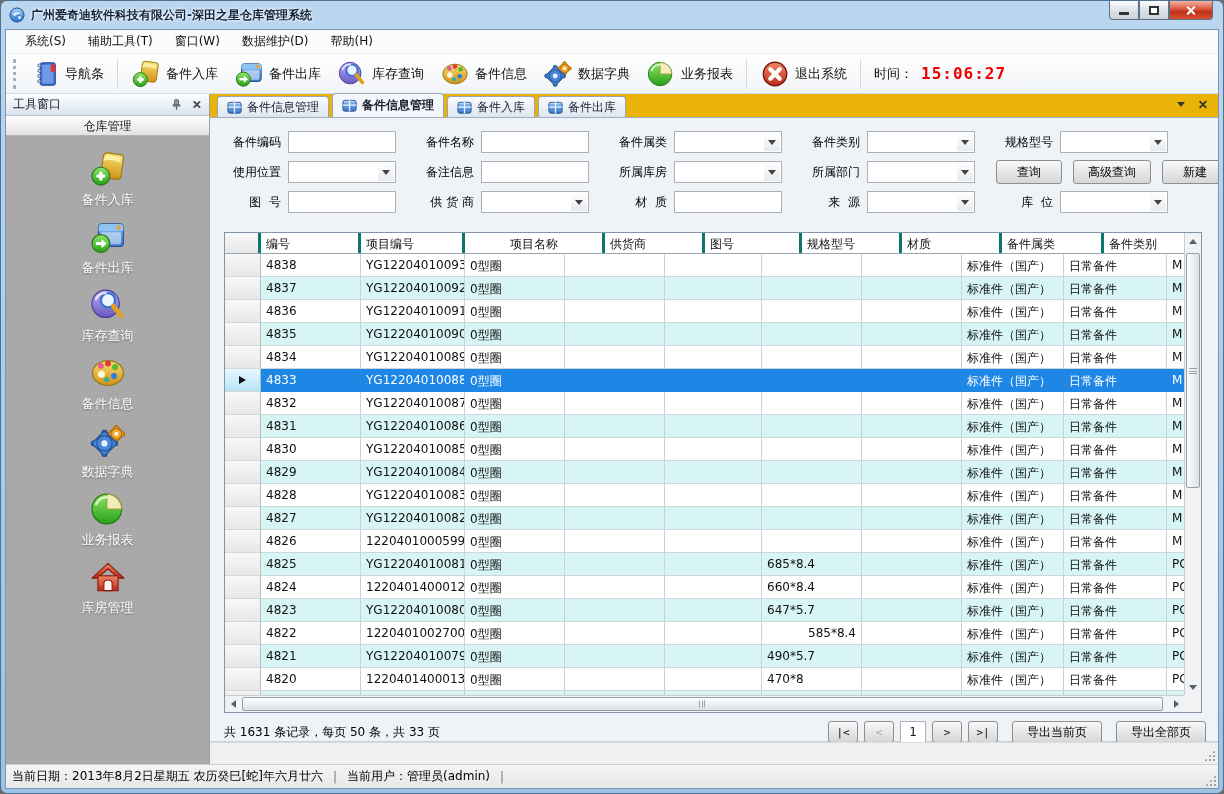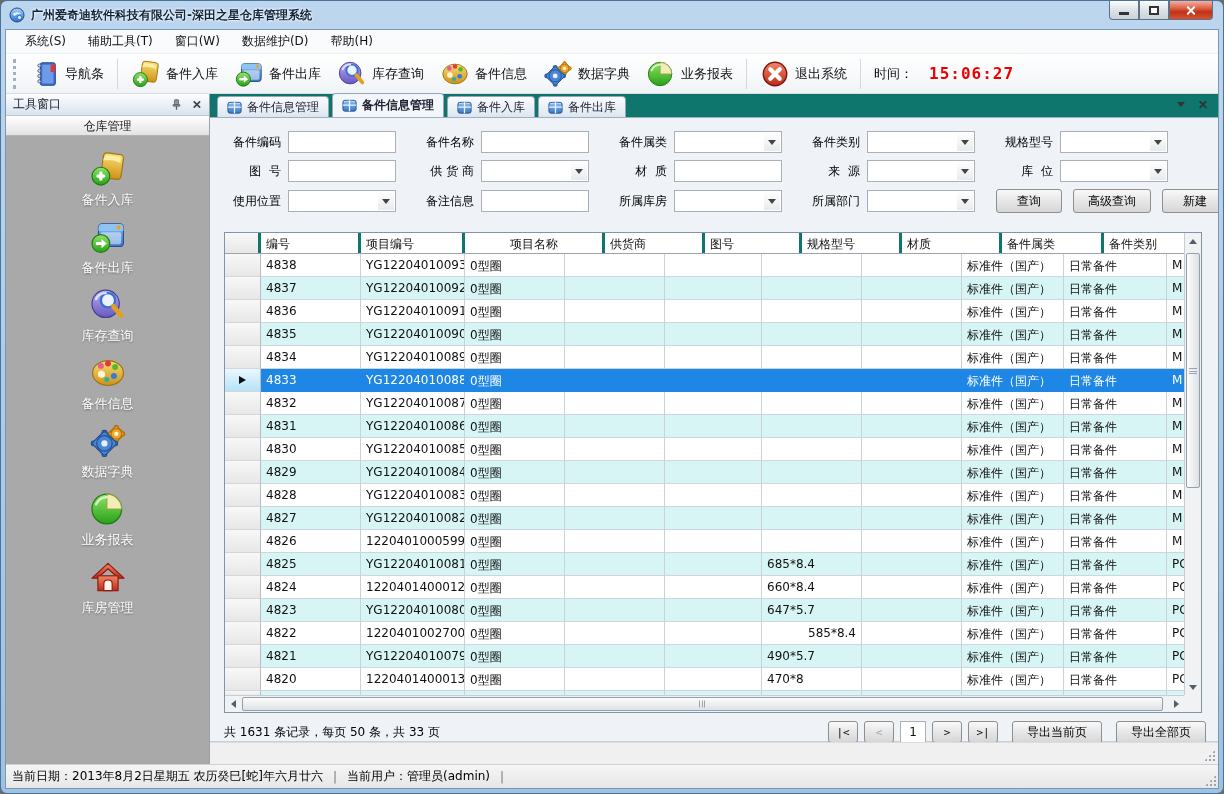--- a/index.html
+++ b/index.html
@@ -34,21 +34,21 @@
   .menubar{height:23px;display:flex;align-items:center;padding-left:8px;background:#fafbfc;flex:none;}
   .menu-item{padding:3px 11px;cursor:pointer;white-space:nowrap;}
 
   .toolbar{height:41px;display:flex;align-items:center;background:linear-gradient(#ffffff,#f1f4f7);
        border-top:1px solid #eceff2;border-bottom:1px solid #d7dde3;padding-left:5px;flex:none;}
   .tgrip{width:4px;height:30px;border-left:3px dotted #9fb2c4;margin:0 5px 0 2px;}
   .tool-item{display:flex;align-items:center;gap:5px;padding:3px 8px;cursor:pointer;white-space:nowrap;
        font-size:13px;}
   .tool-item svg{width:30px;height:30px;}
   .tsep{width:1px;height:30px;background:#d2d8de;margin:0 5px;flex:none;}
-  .toolbar-time{display:flex;align-items:center;gap:16px;padding-left:8px;font-size:13px;}
+  .toolbar-time{display:flex;align-items:center;gap:8px;padding-left:8px;font-size:13px;}
   .time-val{color:#ee0000;font-weight:bold;font-family:"DejaVu Sans Mono","Liberation Mono",monospace;
        font-size:16px;letter-spacing:1px;}
 
   
   .main{flex:1;display:flex;min-height:0;background:#eef2f6;}
 
   .sidebar{width:204px;flex:none;display:flex;flex-direction:column;background:#a9a9a9;
        border-right:1px solid #98a2ac;}
   .sb-title{height:22px;flex:none;background:linear-gradient(#fdfdfe,#d9e3ef);
        border-bottom:1px solid #bcc6d0;display:flex;align-items:center;gap:8px;padding:0 7px;color:#223;}
@@ -56,21 +56,21 @@
   .sb-title svg{width:13px;height:13px;cursor:pointer;}
   .sb-title .glyph-x{transform:scale(.85);cursor:pointer;color:#444;}
   .sb-group{height:20px;flex:none;background:linear-gradient(#ffffff,#e3e3e3);
        border-bottom:1px solid #b2b2b2;text-align:center;line-height:20px;color:#222;}
   .sb-body{flex:1;padding-top:14px;display:flex;flex-direction:column;align-items:center;overflow:hidden;}
   .sb-item{width:120px;height:68px;display:flex;flex-direction:column;align-items:center;cursor:pointer;}
   .sb-item svg{width:38px;height:38px;flex:none;}
   .sb-item .lbl{color:#fff;margin-top:3px;font-size:13px;text-shadow:0 1px 2px rgba(0,0,0,.4);white-space:nowrap;}
 
   .content{flex:1;display:flex;flex-direction:column;min-width:0;}
-  .tabstrip{height:24px;flex:none;background:#0f766e;display:flex;align-items:flex-end;
+  .tabstrip{height:24px;flex:none;background:#eab308;display:flex;align-items:flex-end;
        padding-left:7px;border-bottom:1px solid #9fb0c0;position:relative;}
   .tab{height:21px;display:flex;align-items:center;gap:5px;padding:0 9px;margin-right:3px;
        background:linear-gradient(#fafcfe,#dde6f0);border:1px solid #94a6b8;border-bottom:none;
        border-radius:4px 4px 0 0;color:#223;cursor:pointer;white-space:nowrap;}
   .tab svg{width:15px;height:15px;}
   .tab.active{height:24px;background:#f3f6fa;font-weight:bold;position:relative;z-index:2;}
   .tabstrip-ctrl{position:absolute;right:10px;top:5px;display:flex;gap:12px;align-items:center;}
   .tri-down{width:0;height:0;border-left:4px solid transparent;border-right:4px solid transparent;
        border-top:5px solid #333;cursor:pointer;}
   .tabstrip-ctrl .glyph-x{transform:scale(.9);cursor:pointer;color:#333;}
@@ -502,20 +502,55 @@
                   <span class="flabel">规格型号</span>
                   <div class="fselect">
                     <span class="arrowbox">
                       <span class="tri-down"></span>
                     </span>
                   </div>
                 </div>
               </div>
               <div class="form-row">
                 <div class="fgroup">
+                  <span class="flabel">使用位置</span>
+                  <div class="fselect">
+                    <span class="arrowbox">
+                      <span class="tri-down"></span>
+                    </span>
+                  </div>
+                </div>
+                <div class="fgroup">
+                  <span class="flabel">备注信息</span>
+                  <input class="finput" type="text" style="">
+                </div>
+                <div class="fgroup">
+                  <span class="flabel">所属库房</span>
+                  <div class="fselect">
+                    <span class="arrowbox">
+                      <span class="tri-down"></span>
+                    </span>
+                  </div>
+                </div>
+                <div class="fgroup">
+                  <span class="flabel">所属部门</span>
+                  <div class="fselect">
+                    <span class="arrowbox">
+                      <span class="tri-down"></span>
+                    </span>
+                  </div>
+                </div>
+                <div class="form-btns">
+                  <button class="btn">查询</button>
+                  <button class="btn">高级查询</button>
+                  <button class="btn">新建</button>
+                </div>
+              </div>
+              <div class="form-row">
+                <div class="fgroup">
                   <span class="flabel">图  号</span>
                   <input class="finput" type="text" style="">
                 </div>
                 <div class="fgroup">
                   <span class="flabel">供 货 商</span>
                   <div class="fselect">
                     <span class="arrowbox">
                       <span class="tri-down"></span>
                     </span>
                   </div>
@@ -532,55 +567,20 @@
                     </span>
                   </div>
                 </div>
                 <div class="fgroup">
                   <span class="flabel">库  位</span>
                   <div class="fselect">
                     <span class="arrowbox">
                       <span class="tri-down"></span>
                     </span>
                   </div>
-                </div>
-              </div>
-              <div class="form-row">
-                <div class="fgroup">
-                  <span class="flabel">使用位置</span>
-                  <div class="fselect">
-                    <span class="arrowbox">
-                      <span class="tri-down"></span>
-                    </span>
-                  </div>
-                </div>
-                <div class="fgroup">
-                  <span class="flabel">备注信息</span>
-                  <input class="finput" type="text" style="">
-                </div>
-                <div class="fgroup">
-                  <span class="flabel">所属库房</span>
-                  <div class="fselect">
-                    <span class="arrowbox">
-                      <span class="tri-down"></span>
-                    </span>
-                  </div>
-                </div>
-                <div class="fgroup">
-                  <span class="flabel">所属部门</span>
-                  <div class="fselect">
-                    <span class="arrowbox">
-                      <span class="tri-down"></span>
-                    </span>
-                  </div>
-                </div>
-                <div class="form-btns">
-                  <button class="btn">查询</button>
-                  <button class="btn">高级查询</button>
-                  <button class="btn">新建</button>
                 </div>
               </div>
             </div>
 
           <div class="tablewrap">
             <div class="thead" id="thead">
                 <div class="th selcol" style="width: 36px;"></div>
                 <div class="th" style="width: 100px;">编号</div>
                 <div class="th" style="width: 104px;">项目编号</div>
                 <div class="th" style="width: 100px; margin-left: 40px;">项目名称</div>

